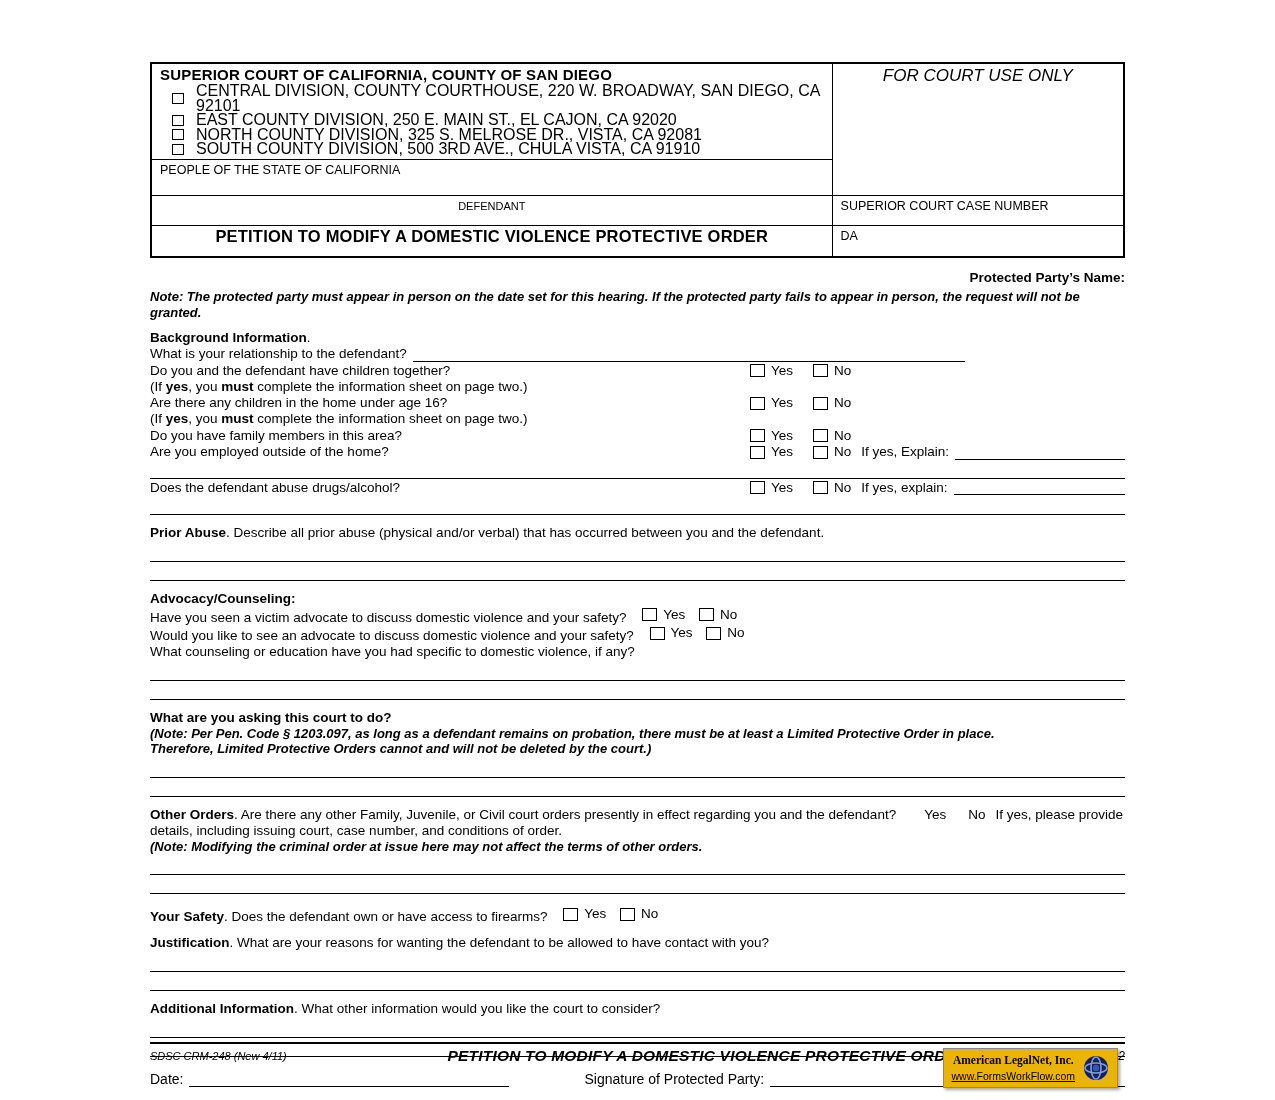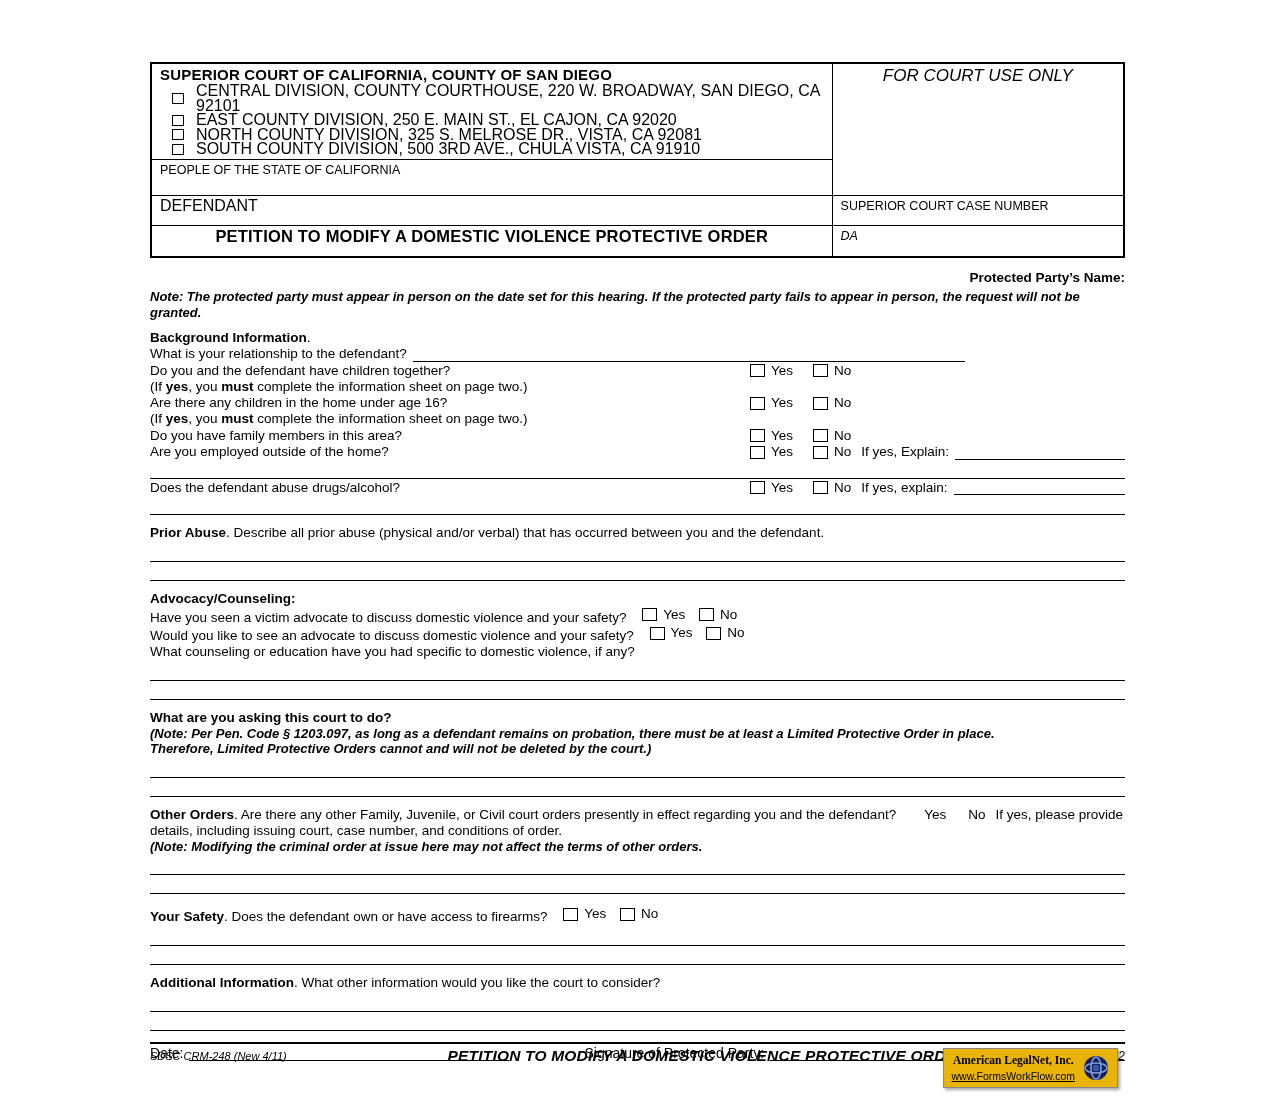--- a/index.html
+++ b/index.html
@@ -20,24 +20,24 @@
 
   
   table.hdr { width: 100%; border-collapse: collapse; border: 2px solid #000; table-layout: fixed; }
   table.hdr td { border: 1.5px solid #000; padding: 2px 8px; vertical-align: top; }
   td.col-left  { width: 70%; }
   td.col-right { width: 30%; }
   .court-title { font-weight: bold; font-size: 15px; line-height: 18px; letter-spacing: .2px; }
   .division-row { display: flex; align-items: center; gap: 12px; font-size: 16px; line-height: 14.5px; padding-left: 12px; }
   .fcu { font-style: italic; font-size: 17px; text-align: center; padding-top: 2px; }
   .people-cell { height: 36px; font-size: 12.5px; }
-  .def-cell    { height: 30px; font-size: 16px; }
+  .def-cell    { height: 30px; font-size: 11px; text-align: center; }
   .case-cell   { font-size: 12.5px; }
   .title-cell  { font-weight: bold; font-size: 16.5px; text-align: center; height: 32px; padding-top: 6px; letter-spacing: .2px; }
-  .da-cell     { font-size: 12.5px; font-style: italic; }
+  .da-cell     { font-size: 12.5px; }
 
   
   .cb { display: inline-block; width: 15px; height: 13px; border: 1.5px solid #000; background: #fff; flex: none; }
   .division-row .cb { width: 12px; height: 11px; border-width: 1.5px; }
   .row { display: flex; align-items: flex-end; }
   .fill { flex: 1; border-bottom: 1.2px solid #000; height: 15px; margin-left: 6px; }
   .rule { border-bottom: 1.2px solid #000; height: 19px; }
   .qrow { display: flex; align-items: center; margin-top: .5px; }
   .qtext { flex: 0 0 600px; }
   .yn { display: inline-flex; align-items: center; gap: 6px; margin-right: 20px; }
@@ -246,20 +246,21 @@
     <b>Your Safety</b><span>.   Does the defendant own or have access to firearms?</span>
     <span class="yn inline-yn">
         <span class="cb"></span>
         <span>Yes</span>
       </span>
     <span class="yn" style="margin-right:0">
         <span class="cb"></span>
         <span>No</span>
       </span>
   </div>
+  <div class="mt10"><b>Justification</b><span>.  What are your reasons for wanting the defendant to be allowed to have contact with you?</span></div>
   <div class="rule mt2"></div>
   <div class="rule"></div>
 
   <div class="mt10"><b>Additional Information</b><span>.  What other information would you like the court to consider?</span></div>
   <div class="rule mt2"></div>
   <div class="rule"></div>
 
   <div class="sig-row mt14">
     <span>Date:</span>
     <span class="fill date-fill"></span>

